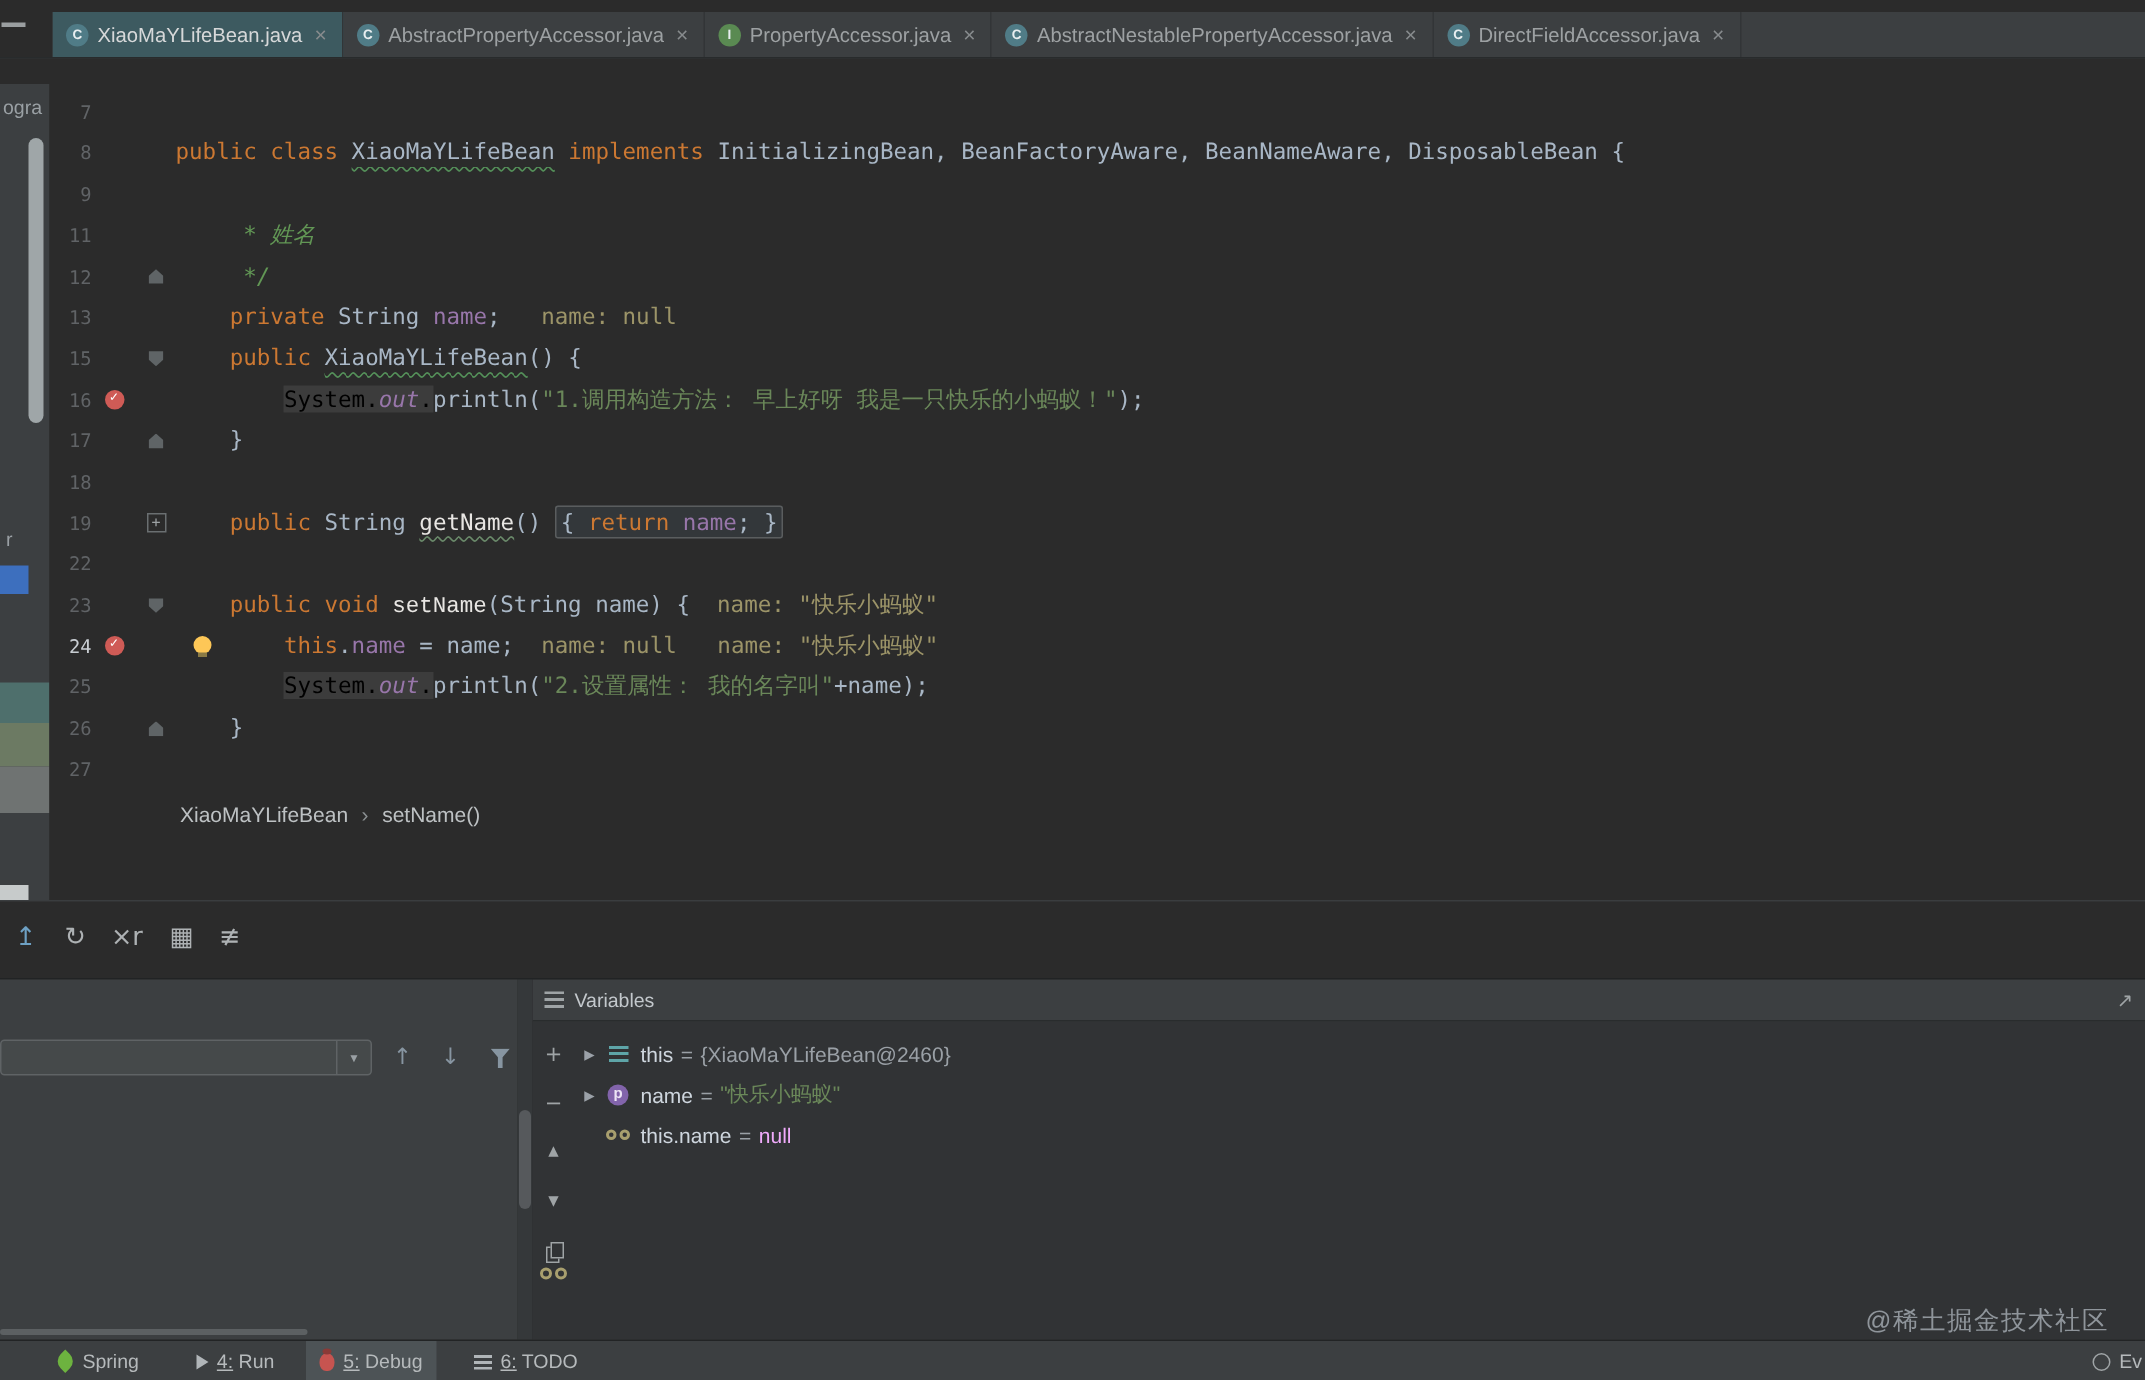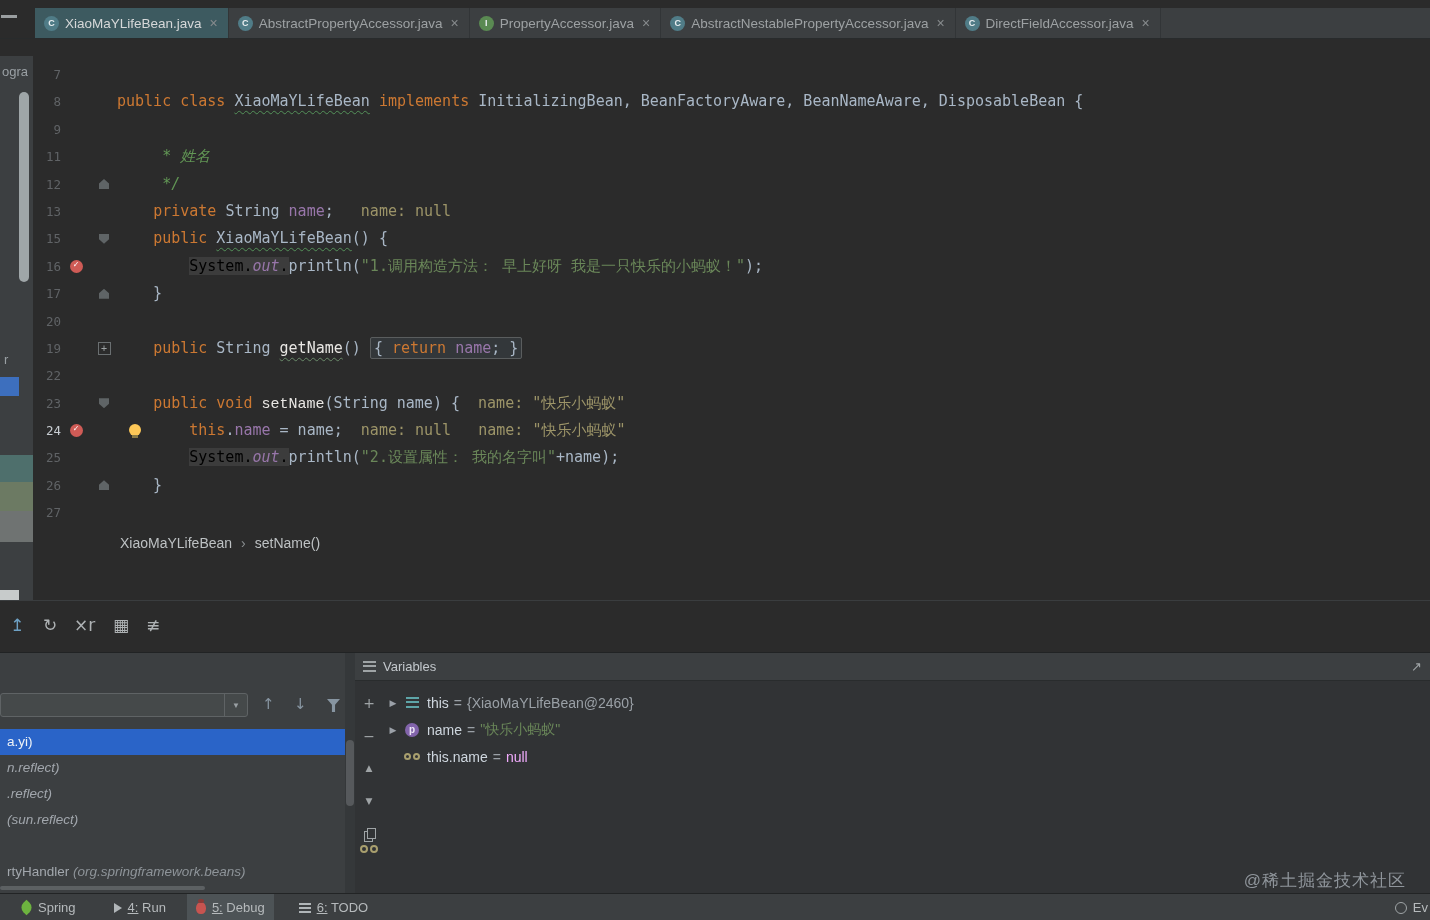--- a/index.html
+++ b/index.html
@@ -121,21 +121,21 @@
   .icon-param{width:14px;height:14px;border-radius:50%;background:#8264ab;color:#ece5f5;
        font:bold 10px "Liberation Sans",sans-serif;display:inline-flex;align-items:center;justify-content:center;}
   .vr-name{color:#ced6de;margin-left:6px;}
   .vr-eq{color:#9aa0a6;margin:0 5px;}
   .v-ref{color:#9aa0a6;}
   .v-string{color:#6a8759;}
   .v-plain{color:#f0abfc;}
 
   
   .statusbar{position:absolute;left:0;top:893px;right:0;height:27px;background:#3c3f41;border-top:1px solid #222425;
-       display:flex;align-items:center;font-size:13px;color:#b6babc;}
+       display:flex;align-items:center;font-size:13px;color:#b6babc;padding-left:17px;}
   .sb-item{display:flex;align-items:center;gap:6px;padding:0 9px;height:27px;}
   .sb-item.active{background:#4d5356;}
   .sb-label{display:inline-block;}
   .sb-label.mn::first-letter{text-decoration:underline;}
   .ic-spring{width:11px;height:11px;background:#6db33f;border-radius:0 60% 0 60%;transform:rotate(45deg);}
   .ic-run{width:0;height:0;border-left:8px solid #b0b5b8;border-top:5px solid transparent;border-bottom:5px solid transparent;}
   .ic-debug{width:10px;height:12px;background:#c75450;border-radius:50% 50% 45% 45%;position:relative;}
   .ic-debug::before{content:"";position:absolute;left:2px;top:-3px;width:6px;height:4px;border-radius:50%;background:#8b3a37;}
   .ic-todo{width:12px;height:10px;background:repeating-linear-gradient(to bottom,#b0b5b8 0 2px,rgba(0,0,0,0) 2px 4px);}
   .ic-ev{width:10px;height:10px;border:1px solid #9fa4a6;border-radius:50%;}
@@ -199,21 +199,21 @@
       <div class="lines">
           <div class="line"><span class="lnum">7</span><span class="bp-slot"></span><span class="fold-slot"></span><span class="code"></span></div>
           <div class="line"><span class="lnum">8</span><span class="bp-slot"></span><span class="fold-slot"></span><span class="code"><span class="tk-kw">public class </span><span class="tk-clsw">XiaoMaYLifeBean</span><span class="tk-kw"> implements </span><span class="tk-pl">InitializingBean, BeanFactoryAware, BeanNameAware, DisposableBean {</span></span></div>
           <div class="line"><span class="lnum">9</span><span class="bp-slot"></span><span class="fold-slot"></span><span class="code"></span></div>
           <div class="line"><span class="lnum">11</span><span class="bp-slot"></span><span class="fold-slot"></span><span class="code"><span class="tk-cm">     * 姓名</span></span></div>
           <div class="line"><span class="lnum">12</span><span class="bp-slot"></span><span class="fold-slot"><span class="fold-close"></span></span><span class="code"><span class="tk-cm">     */</span></span></div>
           <div class="line"><span class="lnum">13</span><span class="bp-slot"></span><span class="fold-slot"></span><span class="code"><span class="tk-pl">    </span><span class="tk-kw">private </span><span class="tk-pl">String </span><span class="tk-fld">name</span><span class="tk-pl">;</span><span class="tk-hint">   name: null</span></span></div>
           <div class="line"><span class="lnum">15</span><span class="bp-slot"></span><span class="fold-slot"><span class="fold-open"></span></span><span class="code"><span class="tk-pl">    </span><span class="tk-kw">public </span><span class="tk-clsw">XiaoMaYLifeBean</span><span class="tk-pl">() {</span></span></div>
           <div class="line bg-bp"><div class="line-bg bp"></div><span class="lnum">16</span><span class="bp-slot"><span class="bp-icon"></span></span><span class="fold-slot"></span><span class="code"><span class="tk-pl">        </span><span class="tk-hl">System.</span><span class="tk-static tk-hl">out</span><span class="tk-hl">.</span><span class="tk-pl">println(</span><span class="tk-str">"1.调用构造方法： 早上好呀 我是一只快乐的小蚂蚁！"</span><span class="tk-pl">);</span></span></div>
           <div class="line"><span class="lnum">17</span><span class="bp-slot"></span><span class="fold-slot"><span class="fold-close"></span></span><span class="code"><span class="tk-pl">    }</span></span></div>
-          <div class="line"><span class="lnum">20</span><span class="bp-slot"></span><span class="fold-slot"></span><span class="code"></span></div>
+          <div class="line"><span class="lnum">18</span><span class="bp-slot"></span><span class="fold-slot"></span><span class="code"></span></div>
           <div class="line"><span class="lnum">19</span><span class="bp-slot"></span><span class="fold-slot"><span class="fold-folded">+</span></span><span class="code"><span class="tk-pl">    </span><span class="tk-kw">public </span><span class="tk-pl">String </span><span class="tk-mthu">getName</span><span class="tk-pl">() </span><span class="fold-block"><span class="tk-pl">{ </span><span class="tk-kw">return</span><span class="tk-pl"> </span><span class="tk-fld">name</span><span class="tk-pl">; }</span></span></span></div>
           <div class="line"><span class="lnum">22</span><span class="bp-slot"></span><span class="fold-slot"></span><span class="code"></span></div>
           <div class="line"><span class="lnum">23</span><span class="bp-slot"></span><span class="fold-slot"><span class="fold-open"></span></span><span class="code"><span class="tk-pl">    </span><span class="tk-kw">public void </span><span class="tk-mth">setName</span><span class="tk-pl">(String name) { </span><span class="tk-hint"> name: "快乐小蚂蚁"</span></span></div>
           <div class="line bg-exec"><div class="line-bg exec"></div><span class="lnum">24</span><span class="bp-slot"><span class="bp-icon"></span></span><span class="fold-slot"></span><span class="code"><span class="tk-pl">        </span><span class="tk-kw">this</span><span class="tk-pl">.</span><span class="tk-fld">name</span><span class="tk-pl"> = name; </span><span class="tk-hint"> name: null   name: "快乐小蚂蚁"</span></span><span class="bulb-icon"></span></div>
           <div class="line"><span class="lnum">25</span><span class="bp-slot"></span><span class="fold-slot"></span><span class="code"><span class="tk-pl">        </span><span class="tk-hl">System.</span><span class="tk-static tk-hl">out</span><span class="tk-hl">.</span><span class="tk-pl">println(</span><span class="tk-str">"2.设置属性： 我的名字叫"</span><span class="tk-pl">+name);</span></span></div>
           <div class="line"><span class="lnum">26</span><span class="bp-slot"></span><span class="fold-slot"><span class="fold-close"></span></span><span class="code"><span class="tk-pl">    }</span></span></div>
           <div class="line"><span class="lnum">27</span><span class="bp-slot"></span><span class="fold-slot"></span><span class="code"></span></div>
         </div>
       <div class="breadcrumb">
           <span class="bc-item">XiaoMaYLifeBean</span>
@@ -234,28 +234,20 @@
   <div class="debug">
     <div class="frames">
       <div class="frames-top">
         <div class="combo">
           <span class="combo-arrow">▼</span>
         </div>
         <span class="ficon" style="left:262px">↑</span>
         <span class="ficon" style="left:294px">↓</span>
         <div class="funnel"></div>
       </div>
-      <div class="frame-list">
-          <div class="frame-row selected"><span>a.yi)</span></div>
-          <div class="frame-row"><span class="it">n.reflect)</span></div>
-          <div class="frame-row"><span class="it">.reflect)</span></div>
-          <div class="frame-row"><span class="it">(sun.reflect)</span></div>
-          <div class="frame-spacer"></div>
-          <div class="frame-row"><span>rtyHandler </span><span class="pkg">(org.springframework.beans)</span></div>
-        </div>
       <div class="hscroll"></div>
     </div>
 
     <div class="frame-scroll">
       <div class="fs-thumb"></div>
     </div>
 
     <div class="vars">
       <div class="vars-header">
         <div class="icon-varhdr"></div>

